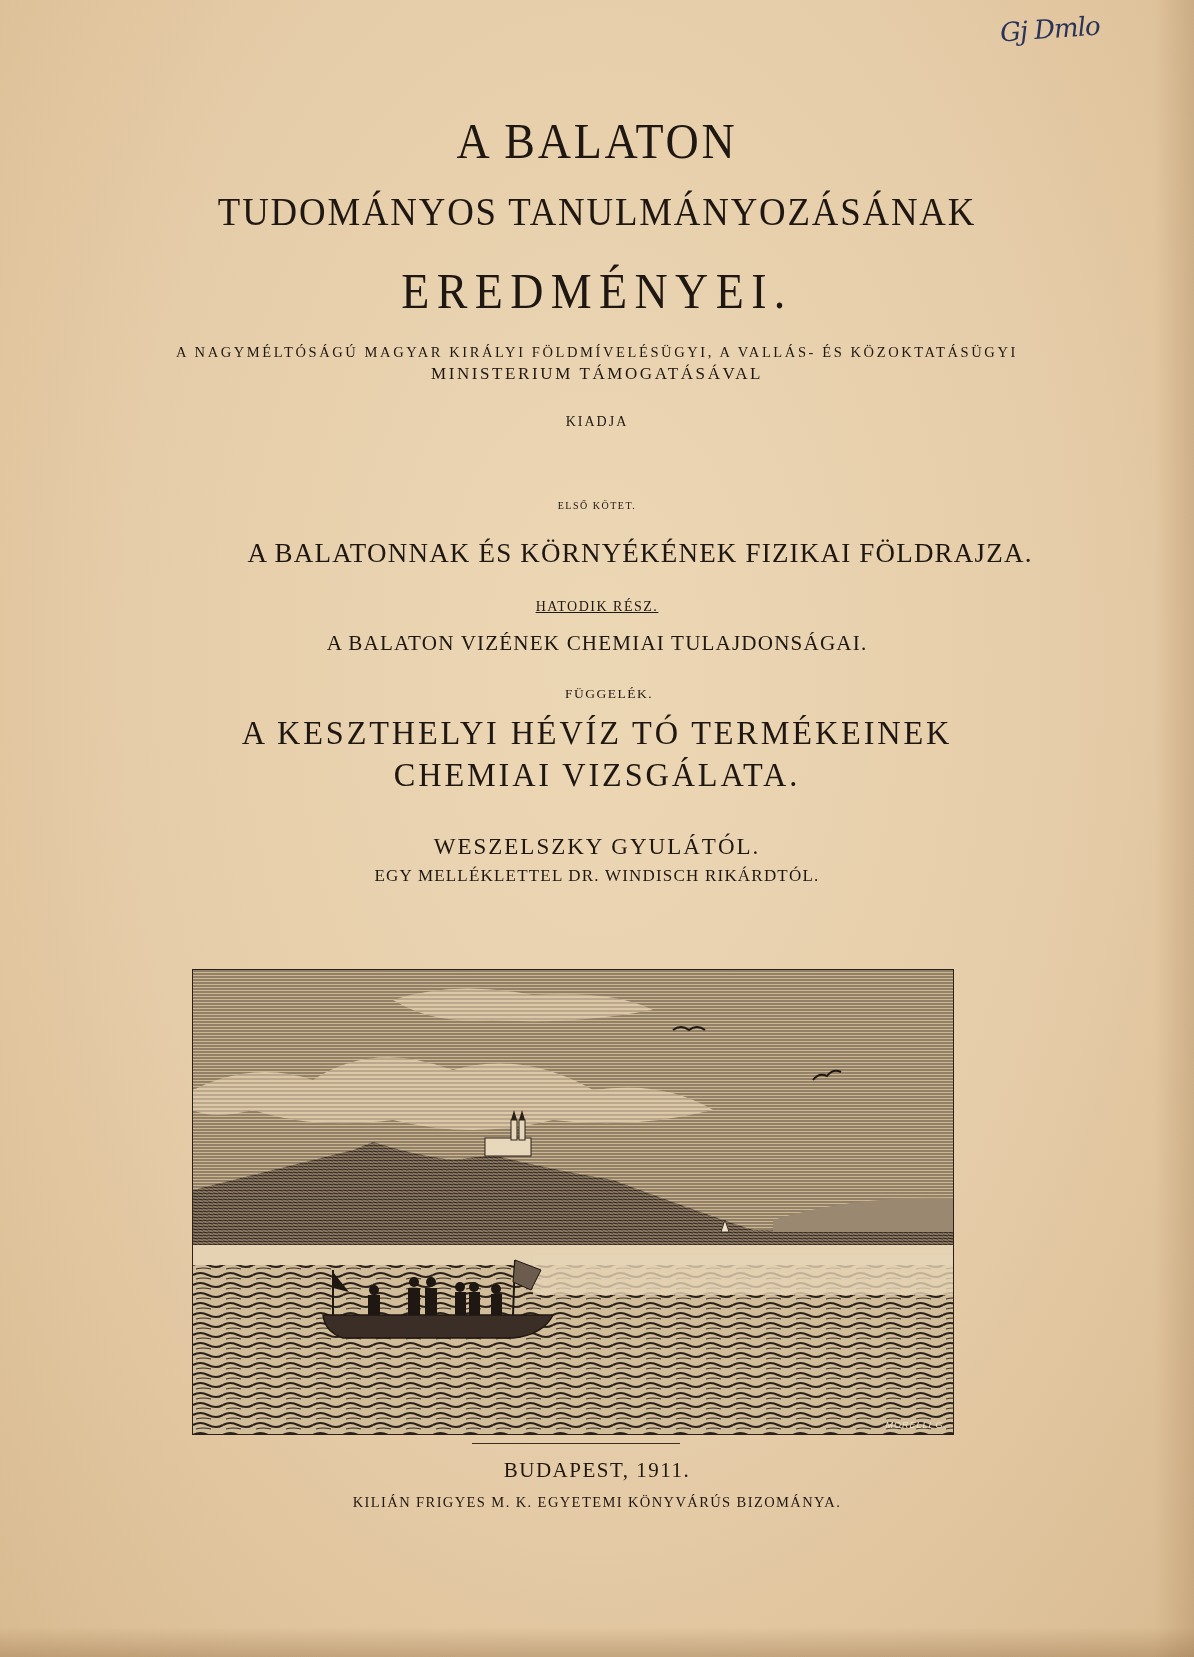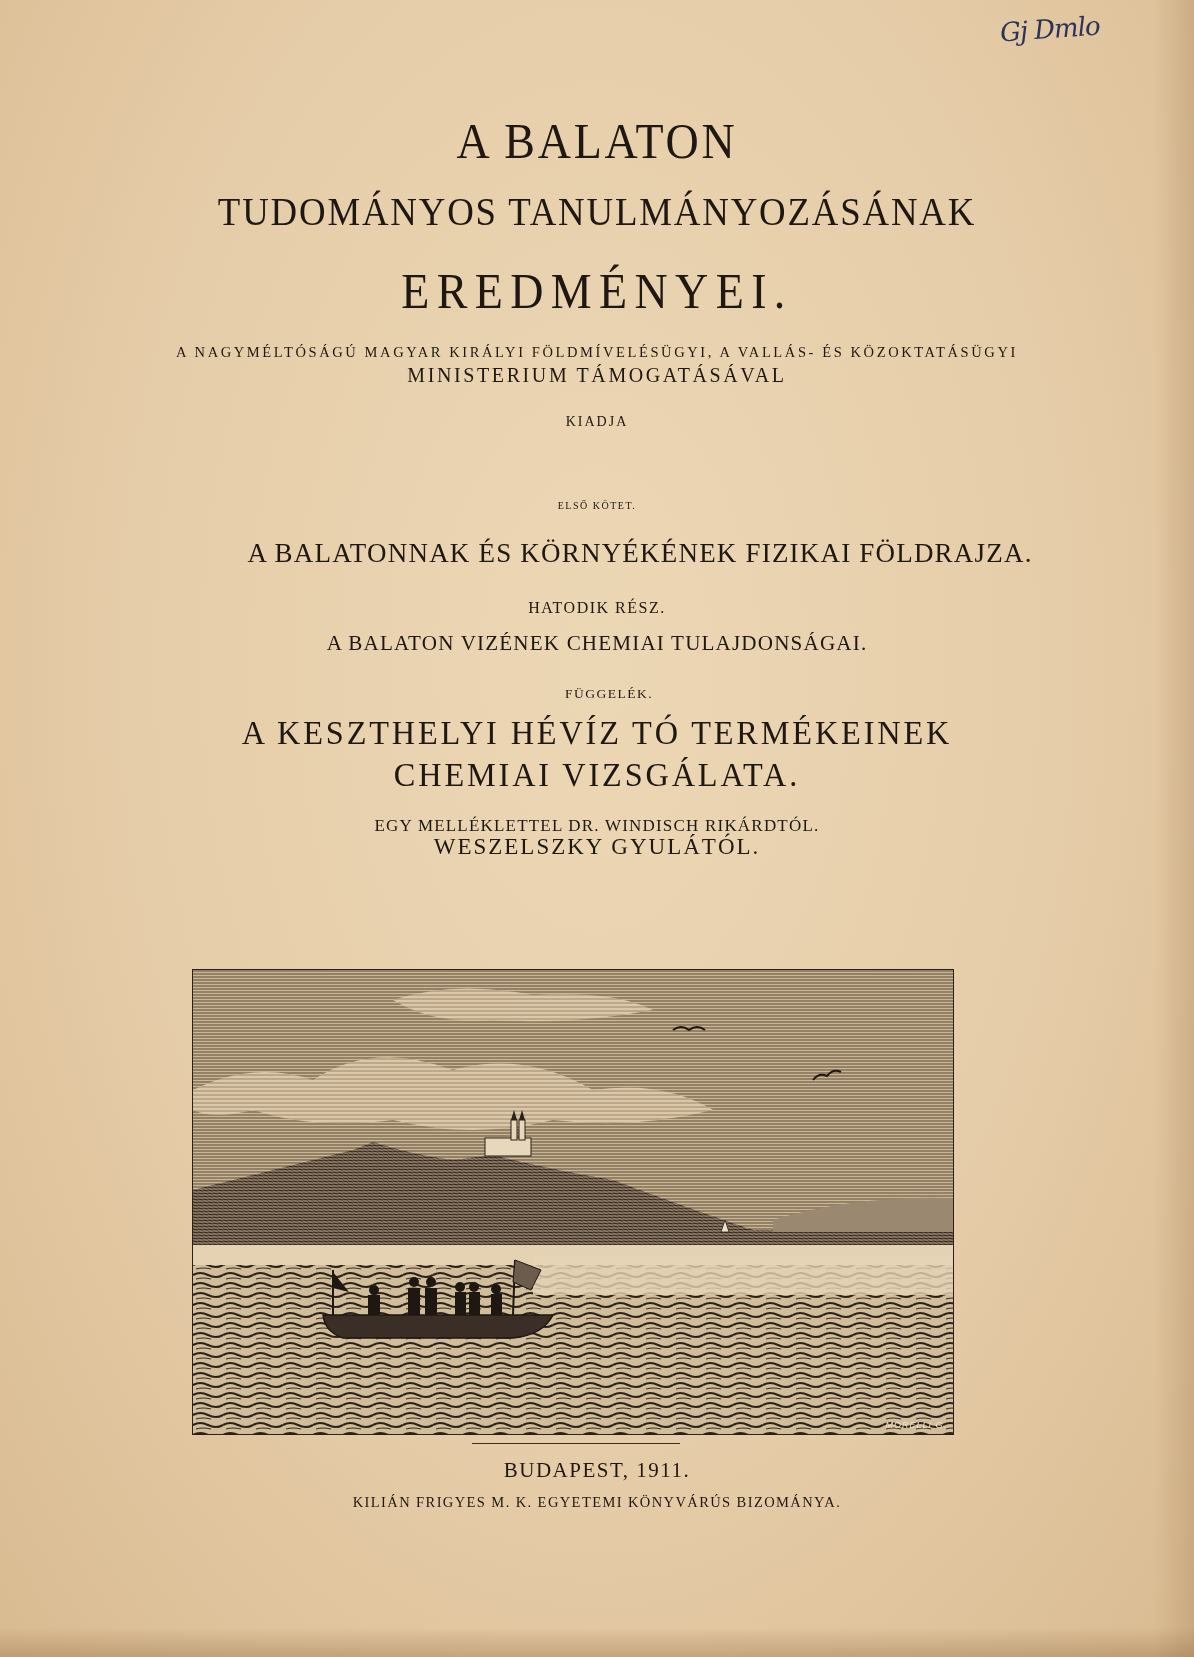--- a/index.html
+++ b/index.html
@@ -29,32 +29,32 @@
     letter-spacing:-1px;
   }
   .line {
     position:absolute; left:0; width:1194px; text-align:center;
     white-space:nowrap; text-transform:uppercase;
   }
   .t1 { top:112px; font-size:50px; letter-spacing:3px; transform:scaleX(0.92); }
   .t2 { top:188px; font-size:40px; letter-spacing:2px; transform:scaleX(0.92); }
   .t3 { top:262px; font-size:50px; letter-spacing:8px; transform:scaleX(0.92); }
   .small1 { top:344px; font-size:14.5px; letter-spacing:2.6px; }
-  .small2 { top:364px; font-size:20px; letter-spacing:2.6px; }
+  .small2 { top:364px; font-size:17px; letter-spacing:2.6px; }
   .kiadja { top:414px; font-size:14px; letter-spacing:2px; }
   .publisher { top:446px; font-size:20px; letter-spacing:1.5px; }
   .volume-label { top:500px; font-size:10px; letter-spacing:1.5px; }
   .volume-title { top:538px; font-size:27px; letter-spacing:1.2px;margin-left:43px; }
-  .part-label { top:599px; font-size:16px; letter-spacing:1.5px; }
+  .part-label { top:599px; font-size:14px; letter-spacing:1.5px;text-decoration:underline; }
   .part-title { top:630px; font-size:22px; letter-spacing:1.2px; transform:scaleX(0.96); }
   .appendix-label { top:686px; font-size:13.5px; letter-spacing:1.5px;padding-left:12px; }
   .main1 { top:714px; font-size:34px; letter-spacing:3px; transform:scaleX(0.95); }
   .main2 { top:756px; font-size:34px; letter-spacing:3px; transform:scaleX(0.95); }
   .author { top:820px; font-size:23px; letter-spacing:2px;margin-top:14px; }
-  .supplement { top:816px; font-size:17px; letter-spacing:1.2px; }
+  .supplement { top:866px; font-size:17px; letter-spacing:1.2px; }
 
   .engraving {
     position:absolute; left:192px; top:941px; width:760px; height:464px;
     border:1px solid #2a211a; overflow:hidden;
     background:#d8c4a2;
     margin-top:28px;
   }
   .engraving svg { display:block; }
   .engraver {
     position:absolute; right:6px; bottom:4px; font-size:9px;

